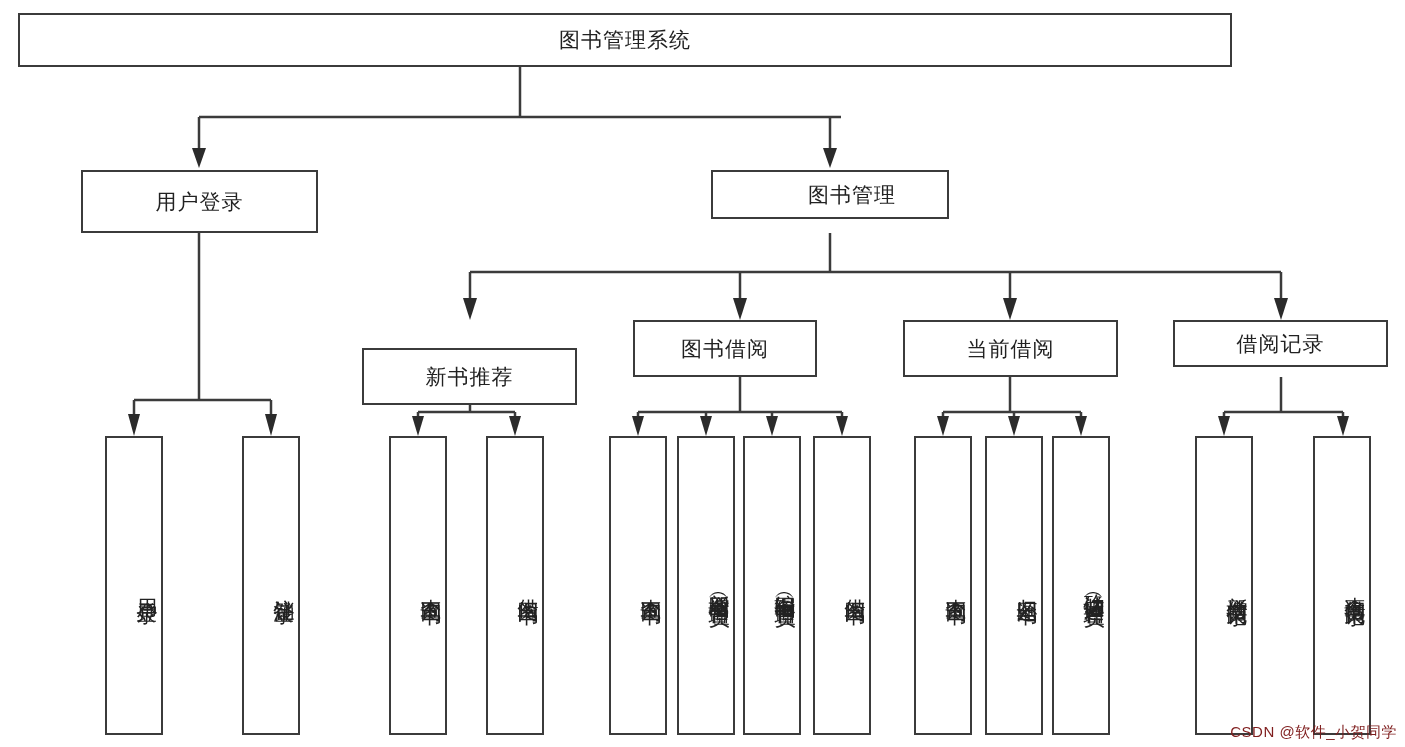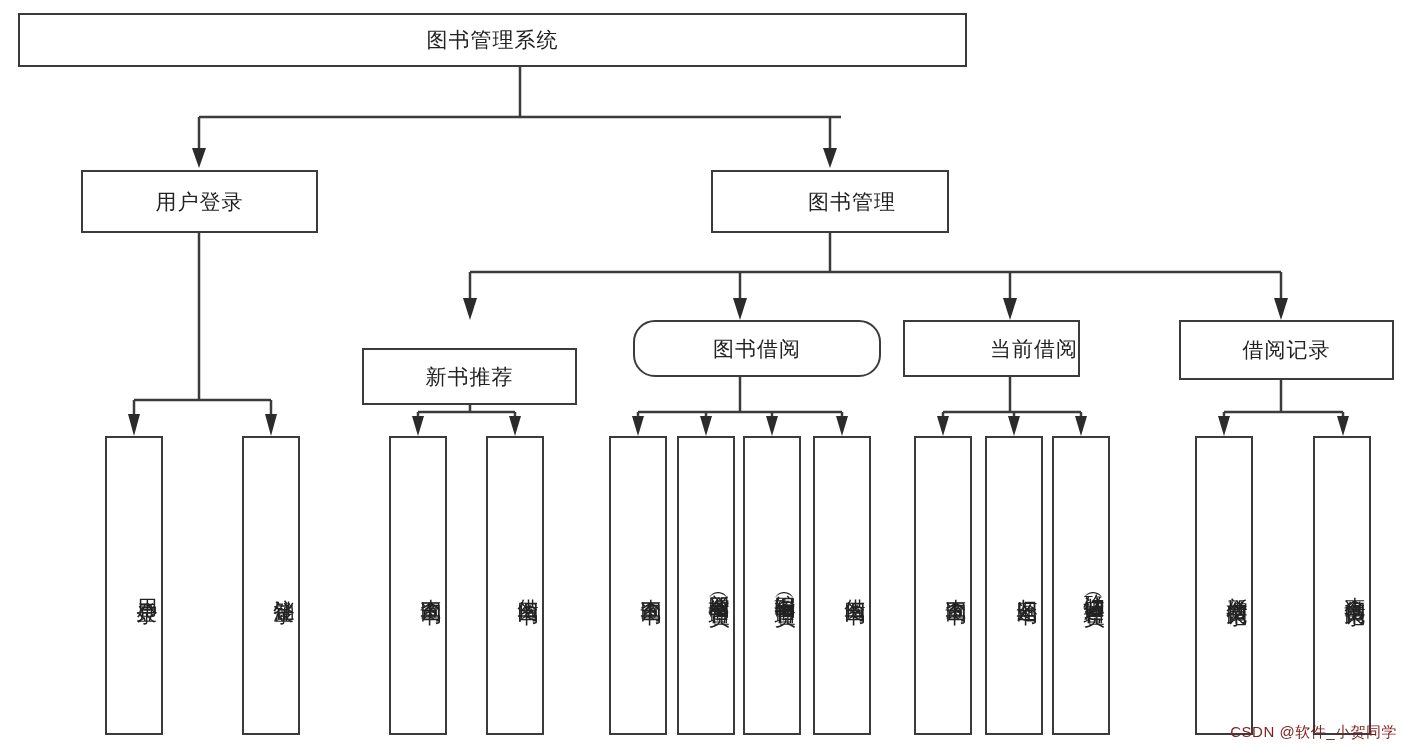--- a/index.html
+++ b/index.html
@@ -81,41 +81,41 @@
     <polygon class="ah" points="1081,436 1075,416 1087,416"></polygon>
 
     <path class="ln" d="M1281 377 L1281 412"></path>
     <path class="ln" d="M1224 412 L1343 412"></path>
     <path class="ln" d="M1224 412 L1224 420"></path>
     <polygon class="ah" points="1224,436 1218,416 1230,416"></polygon>
     <path class="ln" d="M1343 412 L1343 420"></path>
     <polygon class="ah" points="1343,436 1337,416 1349,416"></polygon>
   </svg>
 
-  <div class="node h" style="left:18px;top:13px;width:949px;height:54px;">
+  <div class="node h" style="left:18px;top:13px;width:1214px;height:54px;">
     <span>图书管理系统</span>
   </div>
 
   <div class="node h" style="left:81px;top:170px;width:237px;height:63px;">
     <span>用户登录</span>
   </div>
-  <div class="node h" style="left:711px;top:170px;width:238px;height:63px;padding-left:44px;">
+  <div class="node h" style="left:711px;top:170px;width:238px;height:49px;padding-left:44px;">
     <span>图书管理</span>
   </div>
 
   <div class="node h" style="left:362px;top:320px;width:215px;height:57px;margin-top:28px;">
     <span>新书推荐</span>
   </div>
-  <div class="node h" style="left:633px;top:320px;width:248px;height:57px;border-radius:22px;">
+  <div class="node h" style="left:633px;top:320px;width:184px;height:57px;">
     <span>图书借阅</span>
   </div>
-  <div class="node h" style="left:903px;top:320px;width:177px;height:57px;justify-content:flex-end;">
+  <div class="node h" style="left:903px;top:320px;width:215px;height:57px;">
     <span>当前借阅</span>
   </div>
-  <div class="node h" style="left:1173px;top:320px;width:215px;height:60px;margin-left:6px;">
+  <div class="node h" style="left:1173px;top:320px;width:215px;height:47px;">
     <span>借阅记录</span>
   </div>
 
   <div class="node v" style="left:105px;top:436px;width:58px;height:299px;">
     <span class="vtxt">用户登录</span>
   </div>
   <div class="node v" style="left:242px;top:436px;width:58px;height:299px;">
     <span class="vtxt">注销登录</span>
   </div>
 

